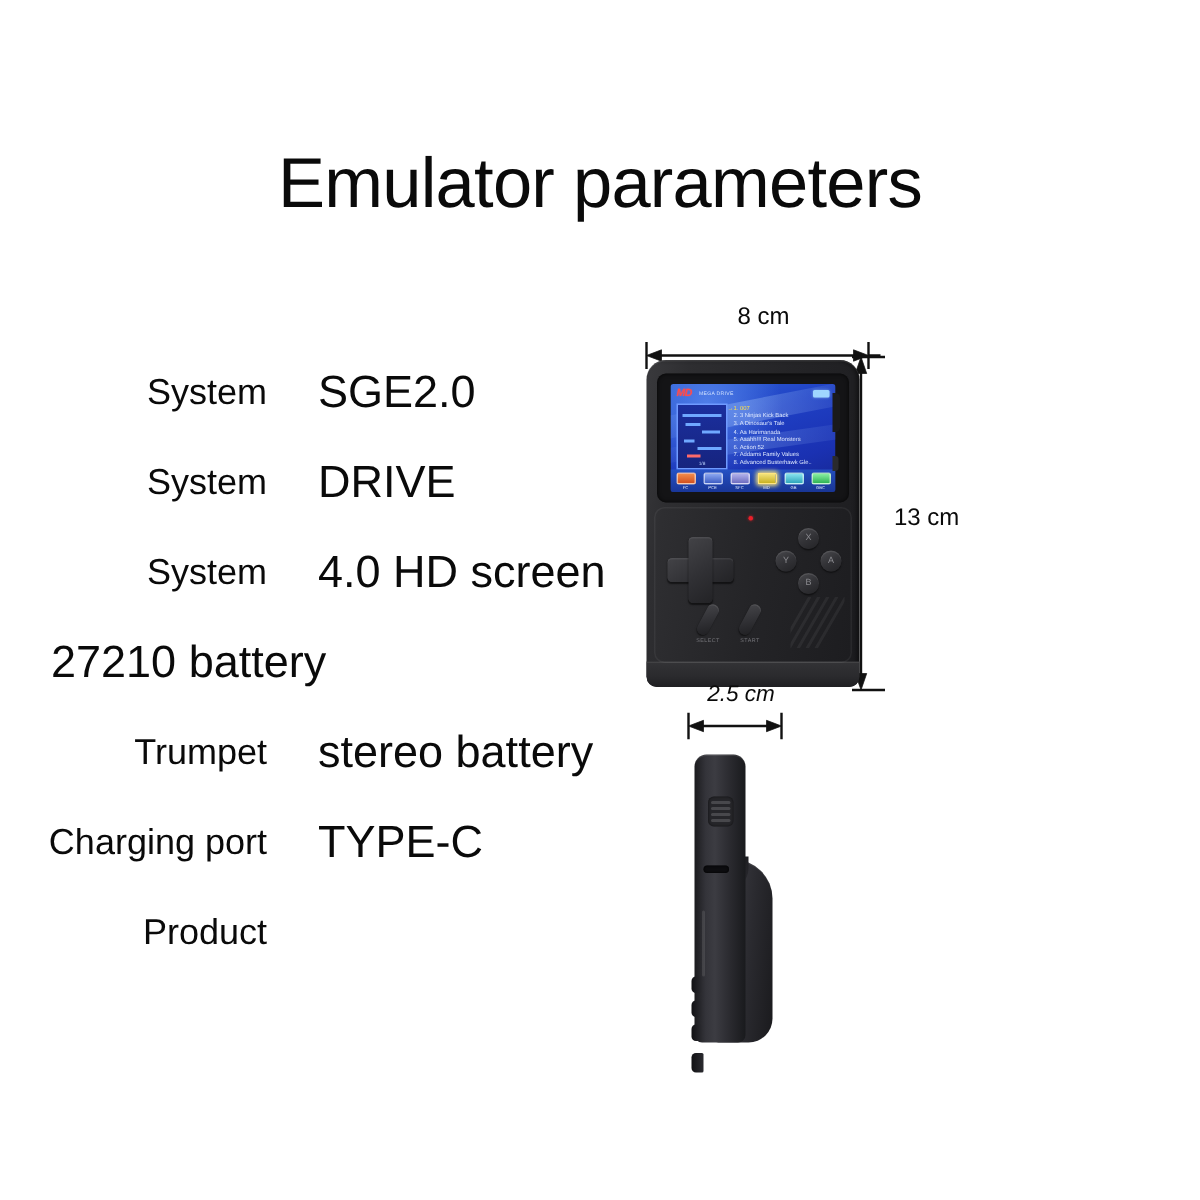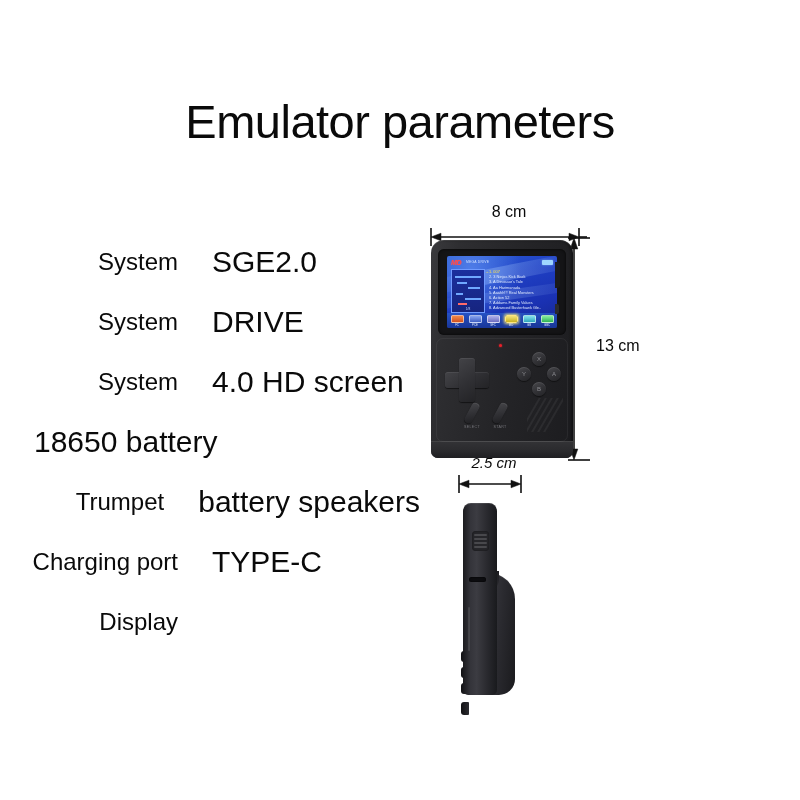--- a/index.html
+++ b/index.html
@@ -584,35 +584,35 @@
     <div class="spec-value">DRIVE</div>
   </div>
 
   <div class="spec-row">
     <div class="spec-label">System</div>
     <div class="spec-value">4.0 HD screen</div>
   </div>
 
 
   <div class="spec-row">
-    <div class="spec-value">18650 battery</div>
+    <div class="spec-value">27210 battery</div>
   </div>
 
   <div class="spec-row">
     <div class="spec-label">Trumpet</div>
-    <div class="spec-value">battery speakers</div>
+    <div class="spec-value">stereo battery</div>
   </div>
 
   <div class="spec-row">
     <div class="spec-label">Charging port</div>
     <div class="spec-value">TYPE-C</div>
   </div>
 
   <div class="spec-row wide">
-    <div class="spec-label">Display</div>
+    <div class="spec-label">Product</div>
   </div>
 
 </div>
 
 <div id="product-figure">
 
   <div id="front-view-group">
 
     <div id="dim-width">
       <div id="dim-width-label">8 cm</div>

